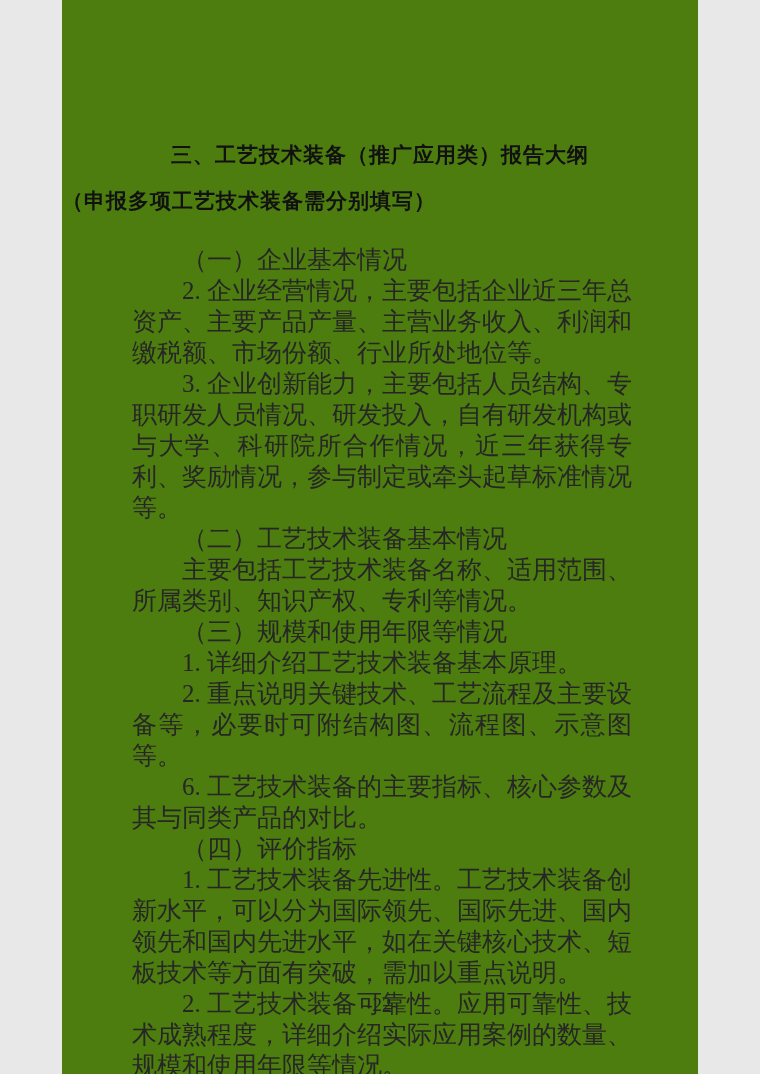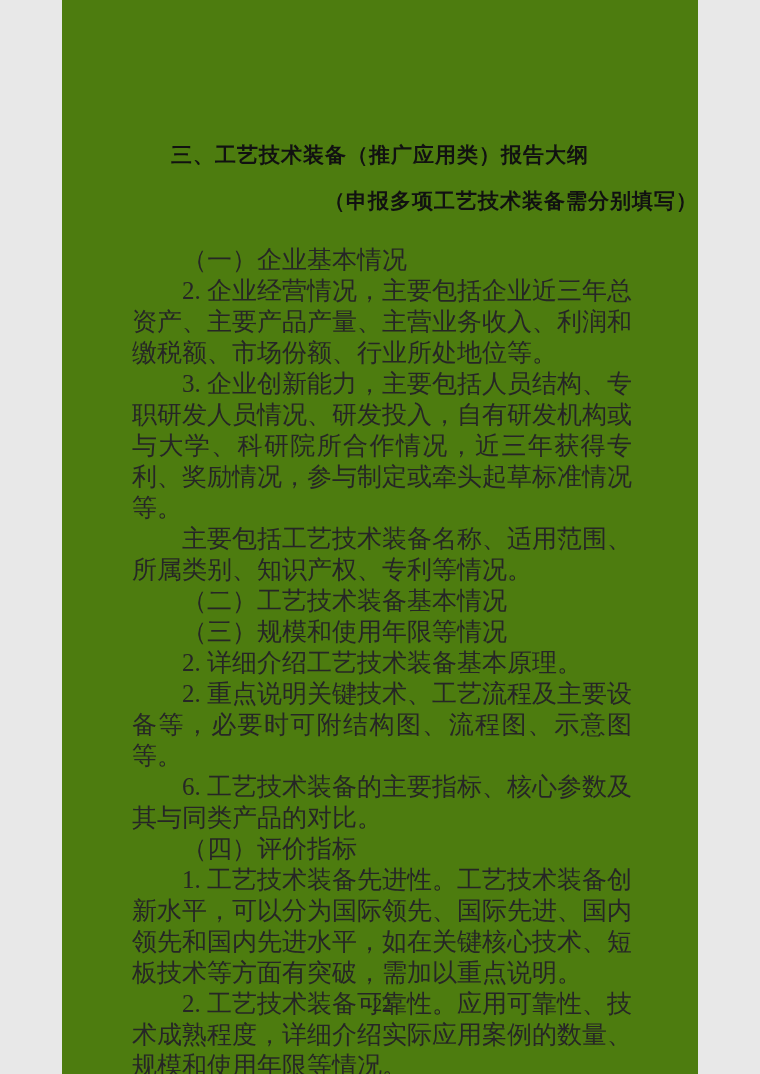--- a/index.html
+++ b/index.html
@@ -23,21 +23,21 @@
     text-align: center;
     font-family: "Liberation Sans", sans-serif;
     font-weight: 700;
     font-size: 21px;
     letter-spacing: 1px;
     color: #111111;
     line-height: 26px;
   }
   .subtitle {
     margin: 20px 0 0 0;
-    text-align: right;
+    text-align: left;
     font-family: "Liberation Sans", sans-serif;
     font-weight: 700;
     font-size: 21px;
     letter-spacing: 1px;
     color: #111111;
     line-height: 26px;
   }
   .content {
     margin: 30px 66px 0 70px;
     font-family: "Liberation Serif", serif;
@@ -67,24 +67,24 @@
 <div class="page">
 
   <h1 class="title">三、工艺技术装备（推广应用类）报告大纲</h1>
 
   <h2 class="subtitle">（申报多项工艺技术装备需分别填写）</h2>
 
   <div class="content">
     <p>（一）企业基本情况</p>
     <p>2. 企业经营情况，主要包括企业近三年总资产、主要产品产量、主营业务收入、利润和缴税额、市场份额、行业所处地位等。</p>
     <p>3. 企业创新能力，主要包括人员结构、专职研发人员情况、研发投入，自有研发机构或与大学、科研院所合作情况，近三年获得专利、奖励情况，参与制定或牵头起草标准情况等。</p>
+    <p>（二）工艺技术装备基本情况</p>
     <p>主要包括工艺技术装备名称、适用范围、所属类别、知识产权、专利等情况。</p>
-    <p>（二）工艺技术装备基本情况</p>
     <p>（三）规模和使用年限等情况</p>
-    <p>2. 详细介绍工艺技术装备基本原理。</p>
+    <p>1. 详细介绍工艺技术装备基本原理。</p>
     <p>2. 重点说明关键技术、工艺流程及主要设备等，必要时可附结构图、流程图、示意图等。</p>
     <p>6. 工艺技术装备的主要指标、核心参数及其与同类产品的对比。</p>
     <p>（四）评价指标</p>
     <p>1. 工艺技术装备先进性。工艺技术装备创新水平，可以分为国际领先、国际先进、国内领先和国内先进水平，如在关键核心技术、短板技术等方面有突破，需加以重点说明。</p>
     <p>2. 工艺技术装备可靠性。应用可靠性、技术成熟程度，详细介绍实际应用案例的数量、规模和使用年限等情况。</p>
   </div>
 
   <div class="page-number">-22-</div>
 
 </div>

